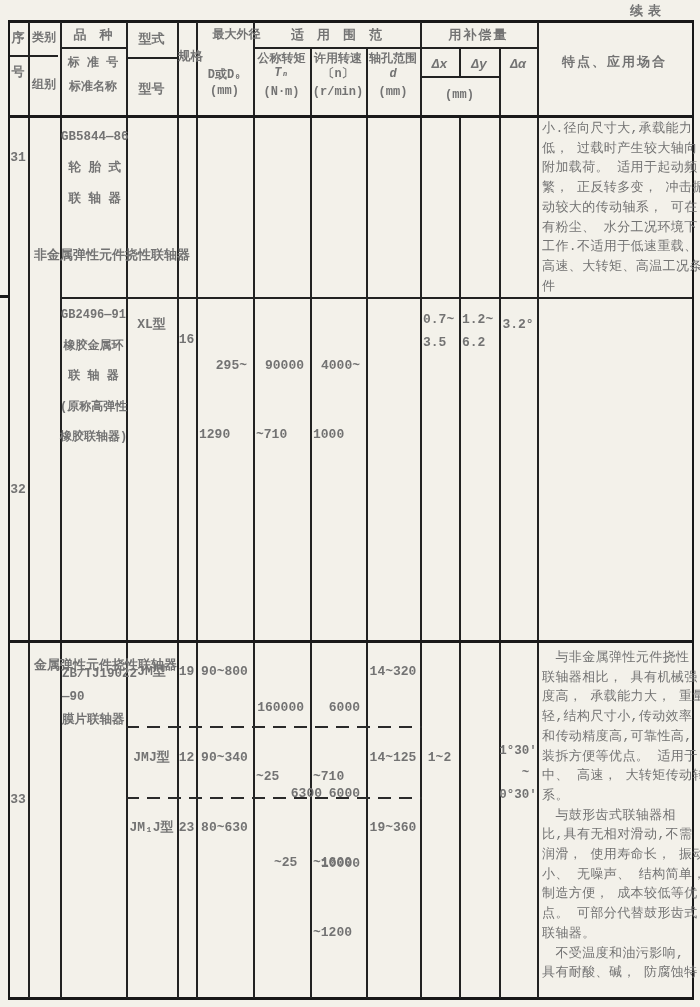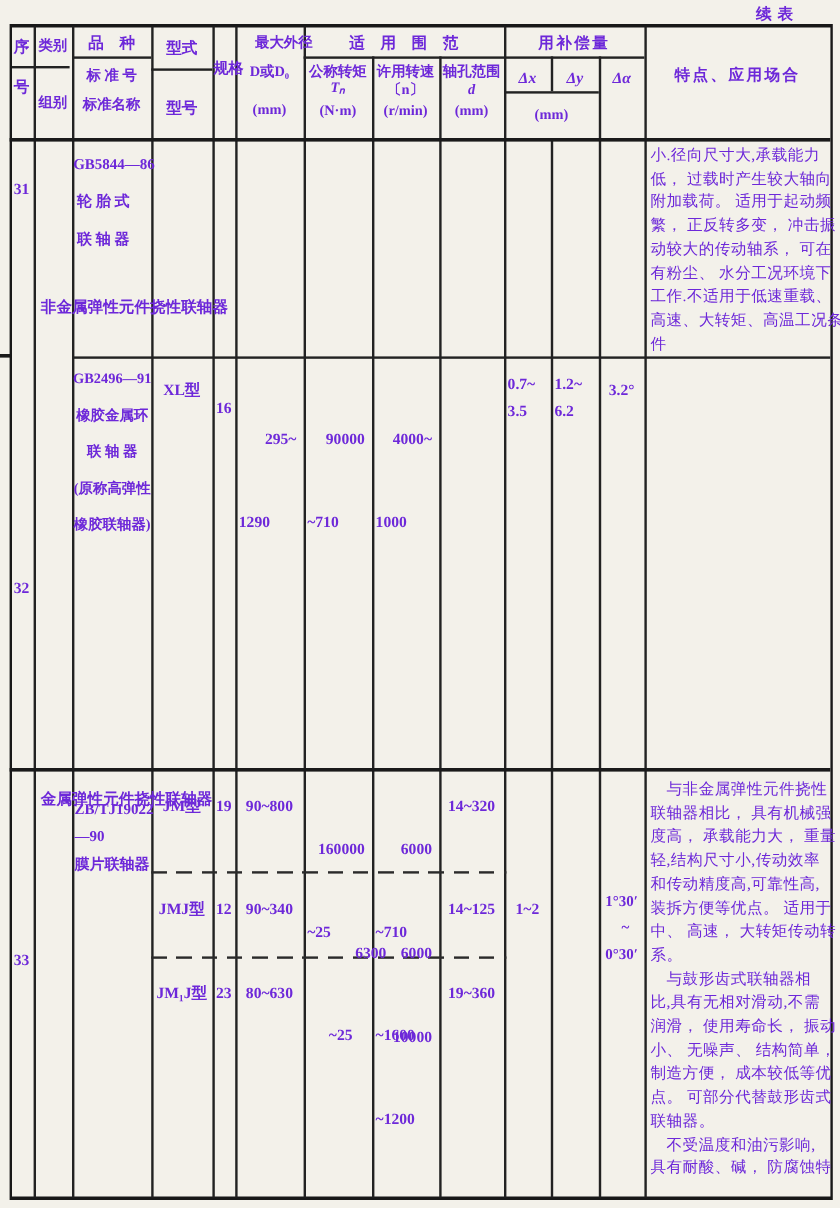--- a/index.html
+++ b/index.html
@@ -1,19 +1,19 @@
 <!DOCTYPE html>
 <html><head>
 <meta charset="utf-8">
 <style>
   html,body{margin:0;padding:0;background:#e8e6df;}
   .page{
     position:relative;width:700px;height:1007px;margin:0 auto;
-    background:#f3f1ea;color:#6d28d9;overflow:hidden;
-    font-family:Liberation Serif, serif;
+    background:#f3f1ea;color:#737373;overflow:hidden;
+    font-family:Liberation Mono, monospace;
   }
   .frame{position:absolute;box-sizing:border-box;border:2px solid #181818;
          border-top-width:3px;border-bottom-width:3px;}
   .vl{position:absolute;width:1.5px;background:#222;}
   .hl{position:absolute;height:1.5px;background:#222;}
   .hl2{position:absolute;height:2.5px;background:#1a1a1a;}
   .dash{position:absolute;height:1.6px;
         background:repeating-linear-gradient(90deg,#2a2a2a 0 13px,transparent 13px 21px);}
   .cell{position:absolute;white-space:pre;font-size:13px;line-height:19.5px;}
   .c{text-align:center;}
@@ -70,21 +70,21 @@
   <div class="cell c b" style="left:8px;top:63px;width:20px;">号</div>
   <div class="cell c b sm" style="left:28px;top:31px;width:32px;">类别</div>
   <div class="cell c b sm" style="left:28px;top:64px;width:32px;margin-top:14px;">组别</div>
   <div class="cell c b" style="left:60px;top:26px;width:66px;">品　种</div>
   <div class="cell c b sm" style="left:60px;top:56px;width:66px;">标 准 号</div>
   <div class="cell c b sm" style="left:60px;top:80px;width:66px;">标准名称</div>
   <div class="cell c b" style="left:126px;top:30px;width:51px;">型式</div>
   <div class="cell c b" style="left:126px;top:80px;width:51px;">型号</div>
   <div class="cell vert" style="left:178px;top:42px;width:18px;font-size:12.5px;line-height:30px;">规格</div>
   <div class="cell c b sm" style="left:196px;top:28px;width:57px;padding-left:12px;">最大外径</div>
-  <div class="cell c b sm" style="left:196px;top:52px;width:57px;text-align:center;">D或D₀</div>
+  <div class="cell c b sm" style="left:196px;top:68px;width:57px;text-align:center;">D或D₀</div>
   <div class="cell c b sm" style="left:196px;top:84px;width:57px;">(mm)</div>
   <div class="cell c b" style="left:253px;top:26px;width:167px;">适　用　围　范</div>
   <div class="cell c b sm" style="left:253px;top:52px;width:57px;">公称转矩</div>
   <div class="cell c b sm it" style="left:253px;top:66px;width:57px;">Tₙ</div>
   <div class="cell c b sm" style="left:253px;top:85px;width:57px;">(N·m)</div>
   <div class="cell c b sm" style="left:310px;top:52px;width:56px;">许用转速</div>
   <div class="cell c b sm" style="left:310px;top:67px;width:56px;">〔n〕</div>
   <div class="cell c b sm" style="left:310px;top:85px;width:56px;">(r/min)</div>
   <div class="cell c b sm" style="left:366px;top:52px;width:54px;">轴孔范围</div>
   <div class="cell c b sm it" style="left:366px;top:67px;width:54px;">d</div>

